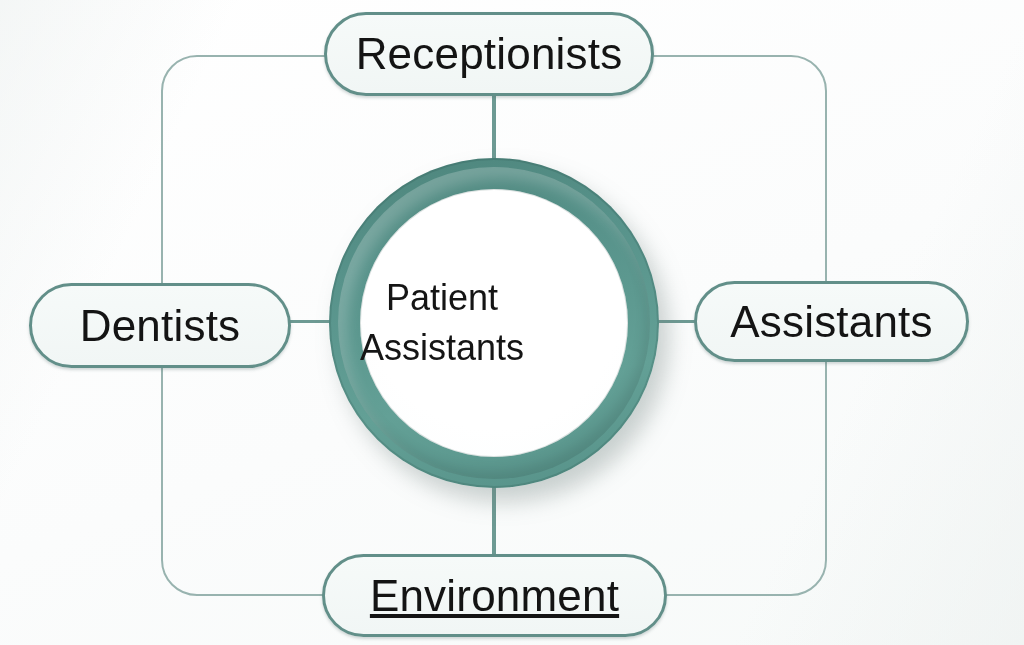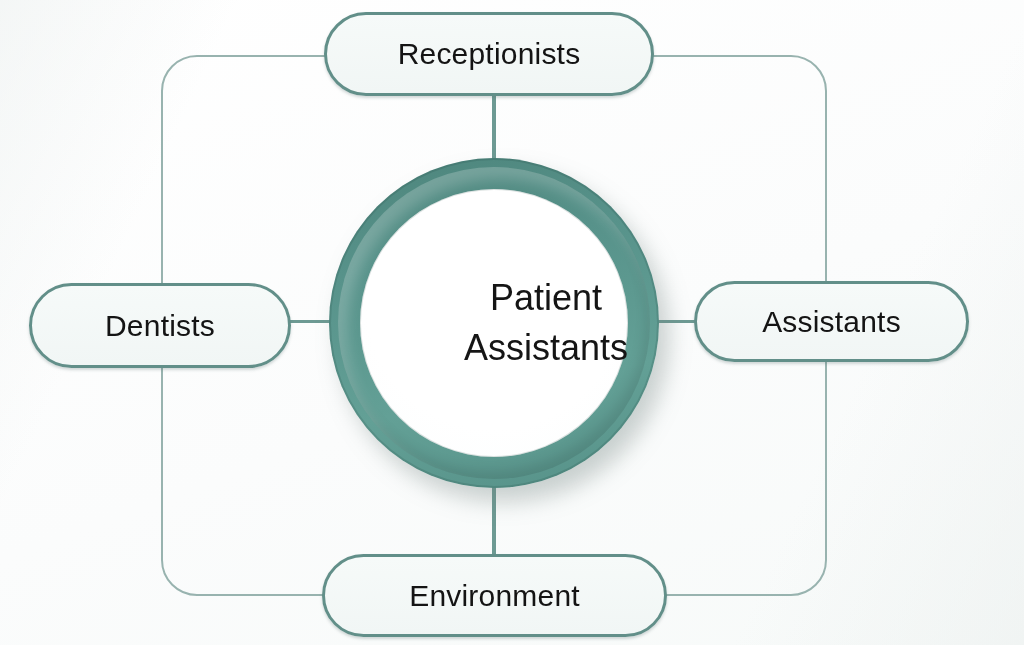--- a/index.html
+++ b/index.html
@@ -48,30 +48,30 @@
   
   .pill {
     position: absolute;
     box-sizing: border-box;
     background: linear-gradient(180deg, #f6faf9 0%, #f1f6f5 100%);
     border: 3px solid var(--pill-border, #628f89);
     border-radius: 999px;
     display: flex;
     align-items: center;
     justify-content: center;
-    font-size: 30px;
+    font-size: 44px;
     letter-spacing: 0.2px;
     color: #141414;
     z-index: 3;
     box-shadow: 0 2px 3px rgba(80, 105, 102, 0.25);
   }
   .pill-top    { left: 324px; top: 12px;  width: 330px; height: 84px; }
   .pill-left   { left: 29px;  top: 283px; width: 262px; height: 85px; }
   .pill-right  { left: 694px; top: 281px; width: 275px; height: 81px; }
-  .pill-bottom { left: 322px; top: 554px; width: 345px; height: 83px; }
+  .pill-bottom { left: 322px; top: 554px; width: 345px; height: 83px; text-decoration: underline; }
 
   
   .hub {
     position: absolute;
     left: 329px;
     top: 158px;
     width: 330px;
     height: 330px;
     border-radius: 50%;
     background: linear-gradient(168deg,
@@ -98,21 +98,21 @@
     position: absolute;
     left: 31px;
     top: 31px;
     width: 268px;
     height: 268px;
     border-radius: 50%;
     background: radial-gradient(circle at 50% 42%, #ffffff 62%, #fbfdfd 100%);
     box-shadow: inset 0 0 0 1px rgba(60, 95, 88, 0.18);
     display: flex;
     flex-direction: column;
-    align-items: flex-end;
+    align-items: flex-start;
     justify-content: center;
     text-align: center;
   }
   .hub-label {
     font-size: 36px;
     line-height: 50px;
     color: #151515;
   }
 </style>
 </head>

